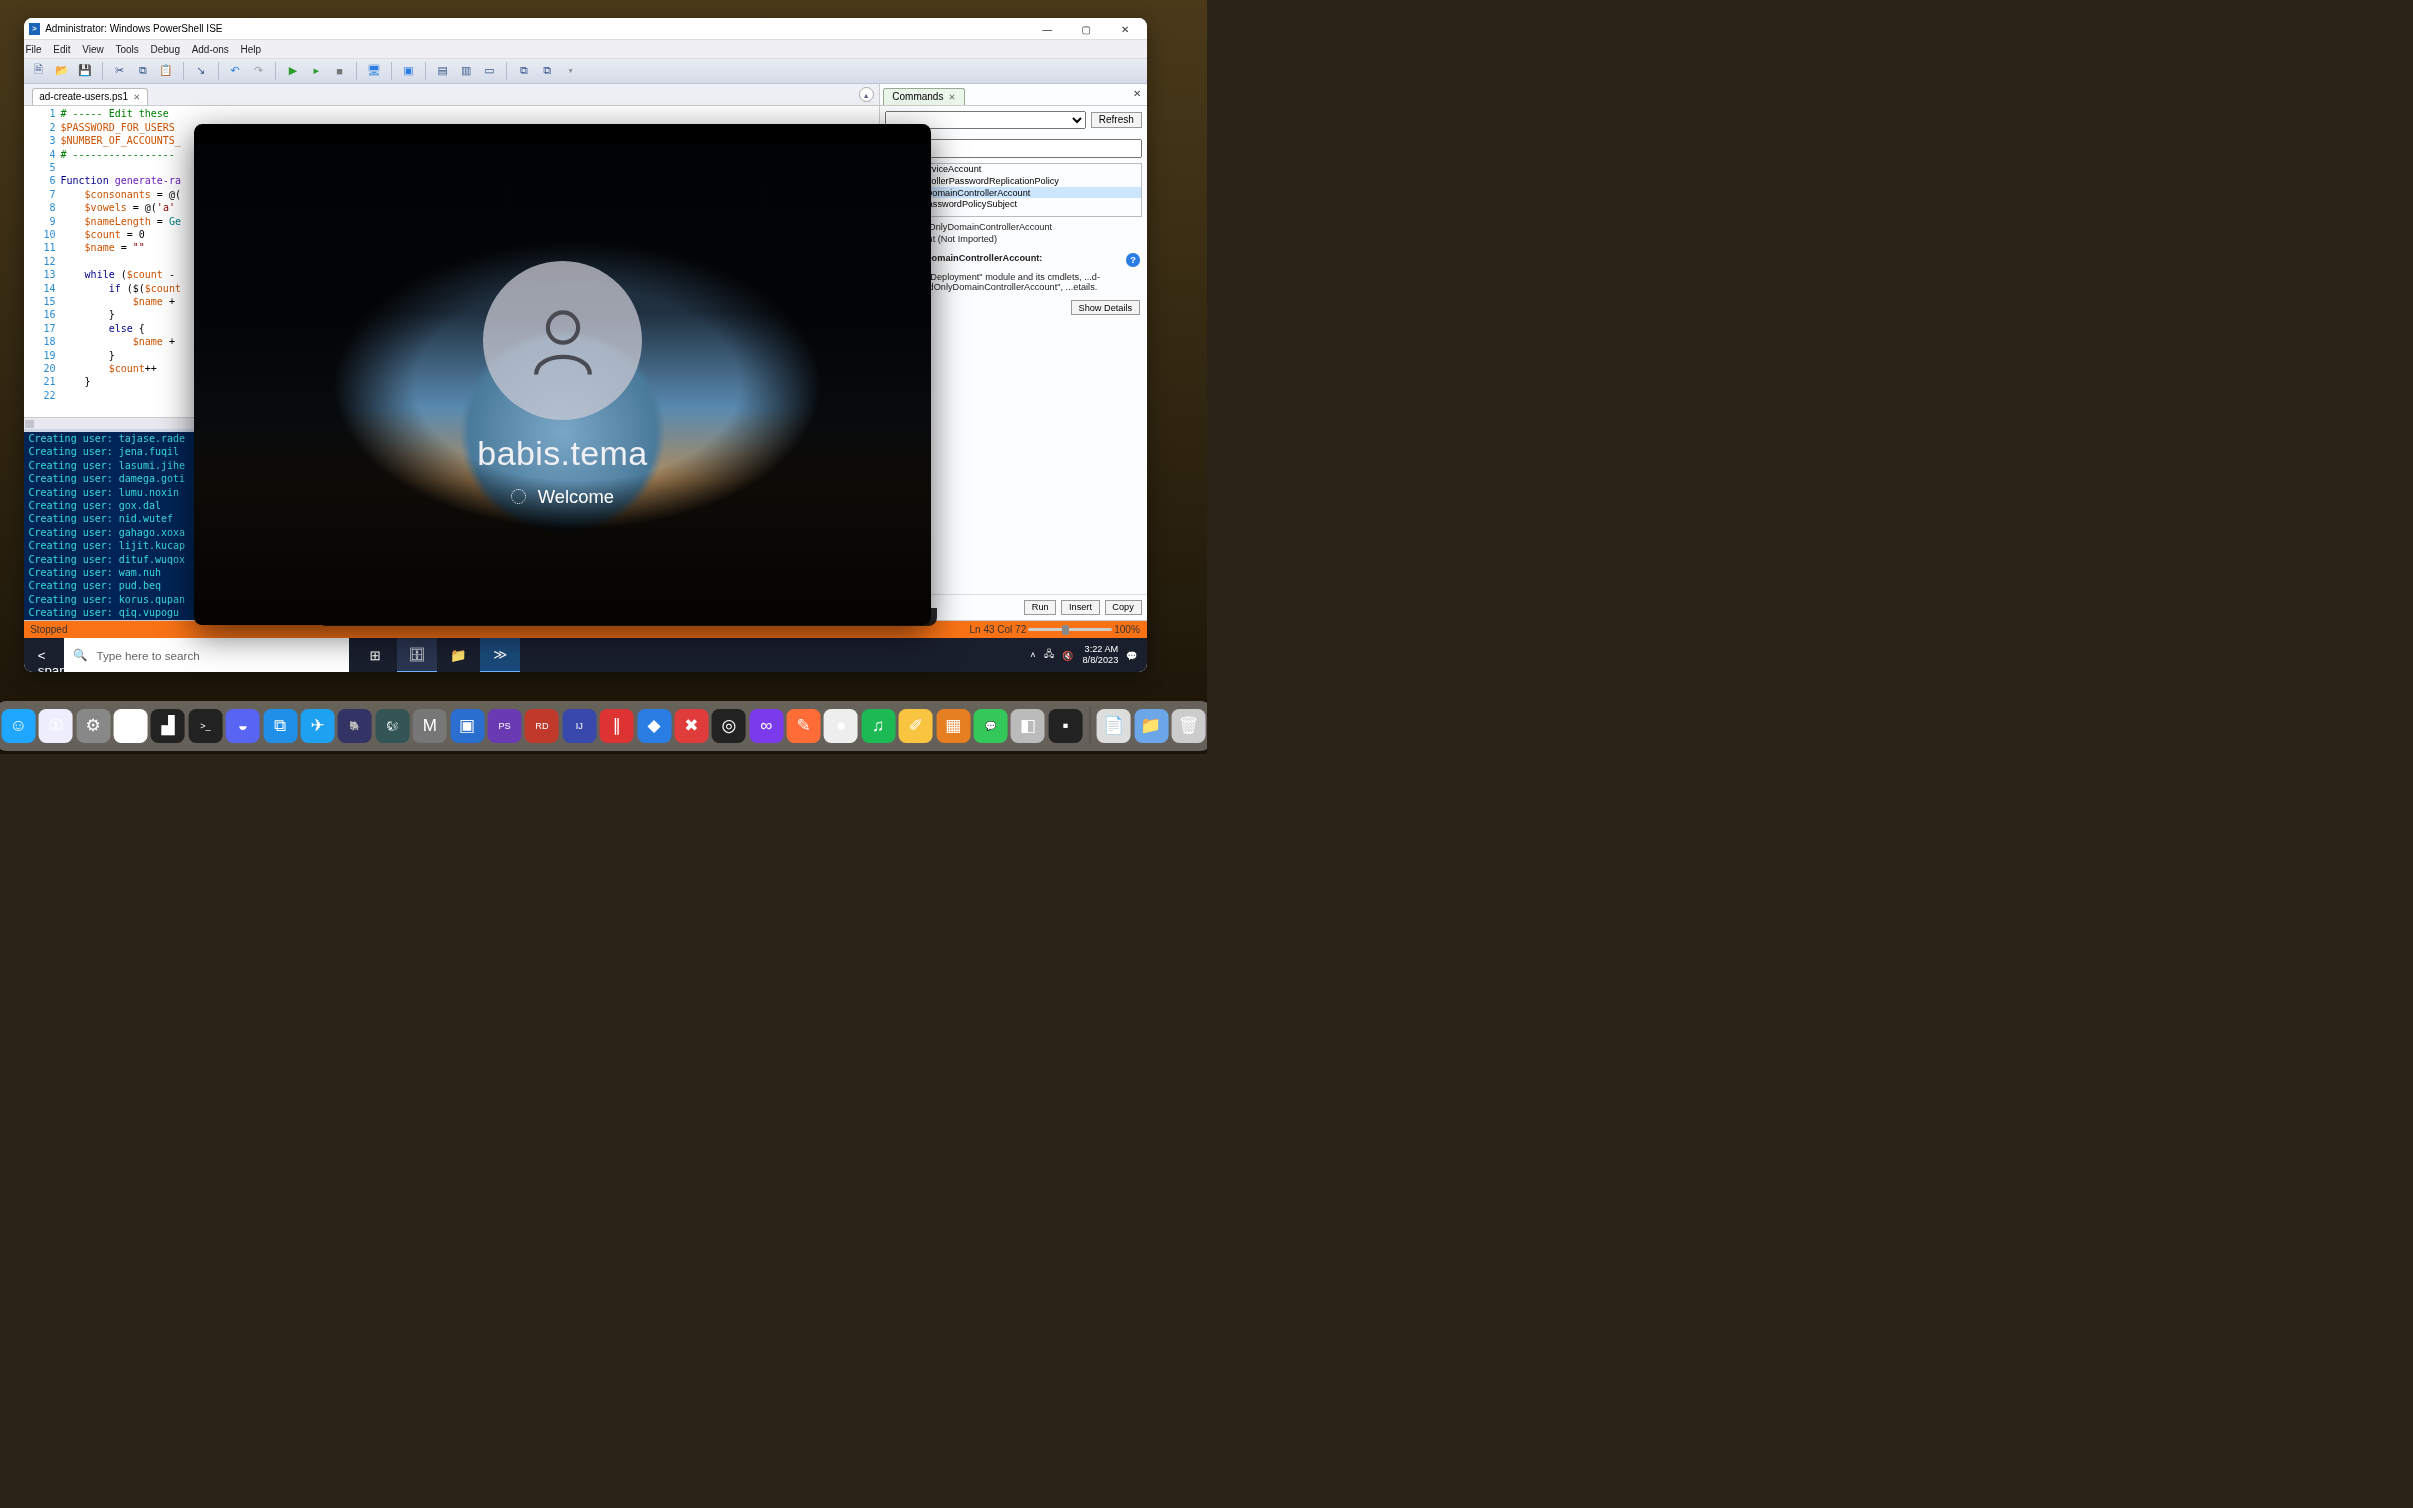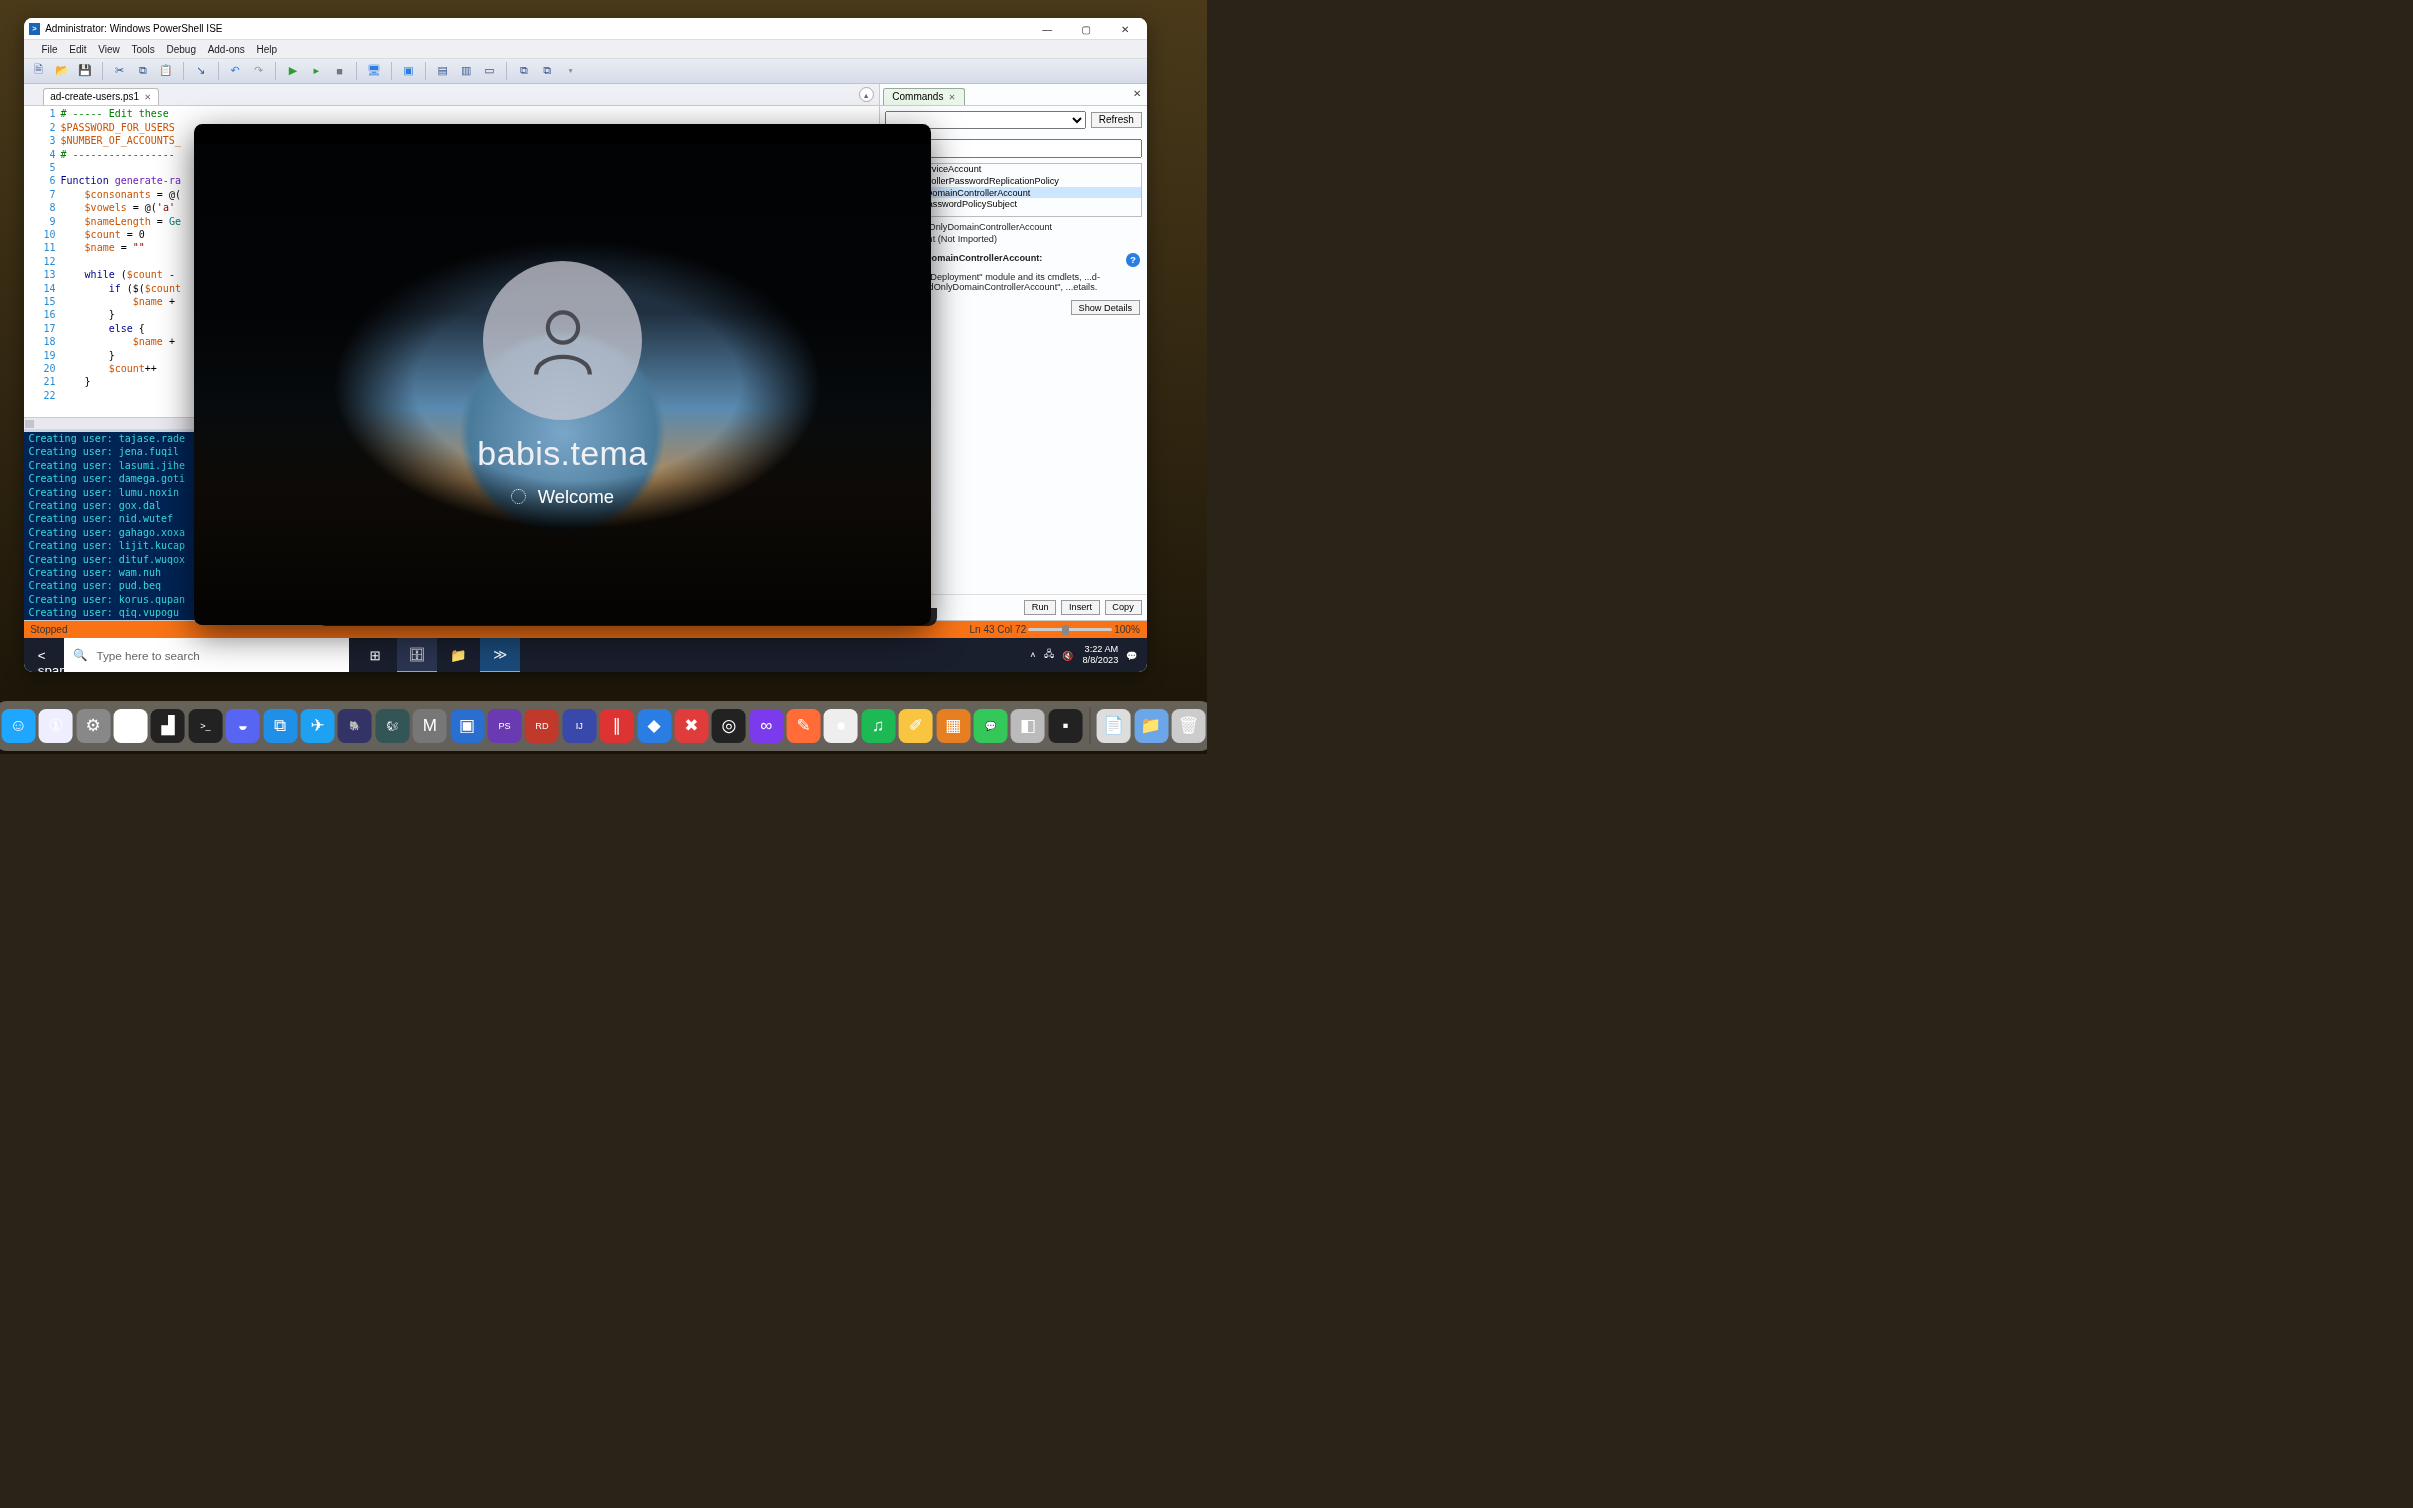--- a/index.html
+++ b/index.html
@@ -47,38 +47,38 @@
     position: relative;
   }
   .ise-titlebar .psicon {
     width: 11.7px; height: 11.7px; background: #1a65b8; margin-right: 5px;
     display: inline-flex; align-items: center; justify-content: center;
     color: #fff; font-size: 7.5px; font-weight: bold;
   }
   .wincontrols { position: absolute; right: 1.7px; top: 0; display: flex; }
   .winbtn { width: 39px; height: 22px; display:flex;align-items:center;justify-content:center;font-size:10px;color:#333;}
   .ise-menubar {
-    height: 18.4px; padding: 0 18px;
+    height: 18.4px; padding: 0 2px;
     display: flex; align-items: center; gap: 11.7px;
     font-size: 10px; background: #efeff4; color: #222;
     border-bottom: 0.8px solid #ddd;
   }
   .ise-toolbar {
     height: 25px; padding: 1.7px 5px;
     display: flex; align-items: center; gap: 3.4px;
     background: linear-gradient(#e9edf4,#d5dbe8);
     border-bottom: 0.8px solid #bcc4d4;
   }
   .tbtn { width: 20px; height: 20px; display:flex;align-items:center;justify-content:center;font-size:11px;color:#3a5a8e;}
   .tsep { width: 0.8px; height: 18.4px; background: #b5bccc; margin: 0 3.4px; }
   .ise-body {
     flex: 1; display: flex; min-height: 0;
   }
   .ise-left { flex: 1; display: flex; flex-direction: column; min-width: 0; }
-  .tabrow { height: 22px; background: #eef0f6; border-bottom:0.8px solid #ccc; display:flex;align-items:flex-end;padding-left:19px;position:relative;}
+  .tabrow { height: 22px; background: #eef0f6; border-bottom:0.8px solid #ccc; display:flex;align-items:flex-end;padding-left:8px;position:relative;}
   .filetab { background:#fff;border:0.8px solid #bbb;border-bottom:none;border-radius:3.4px 3.4px 0 0;padding:2.5px 6.7px;font-size:10px;display:flex;align-items:center;gap:5px;}
   .tabclose{font-size:8.4px;color:#666;}
   .scroll-chip{position:absolute;right:5px;top:3.4px;width:15px;height:15px;border:0.8px solid #aaa;border-radius:50%;background:#fff;font-size:8.4px;display:flex;align-items:center;justify-content:center;color:#668;}
   .editor {
     flex: 1; overflow: hidden; background: #fff;
     font-family: Consolas, monospace; font-size: 10px; line-height: 13.4px;
     display: flex;
   }
   .gutter { width: 37px; text-align: right; color:#2a8dd4; padding:1.7px 5px 1.7px 1.7px; background:#fff; }
   .gline { height:13.4px; }

